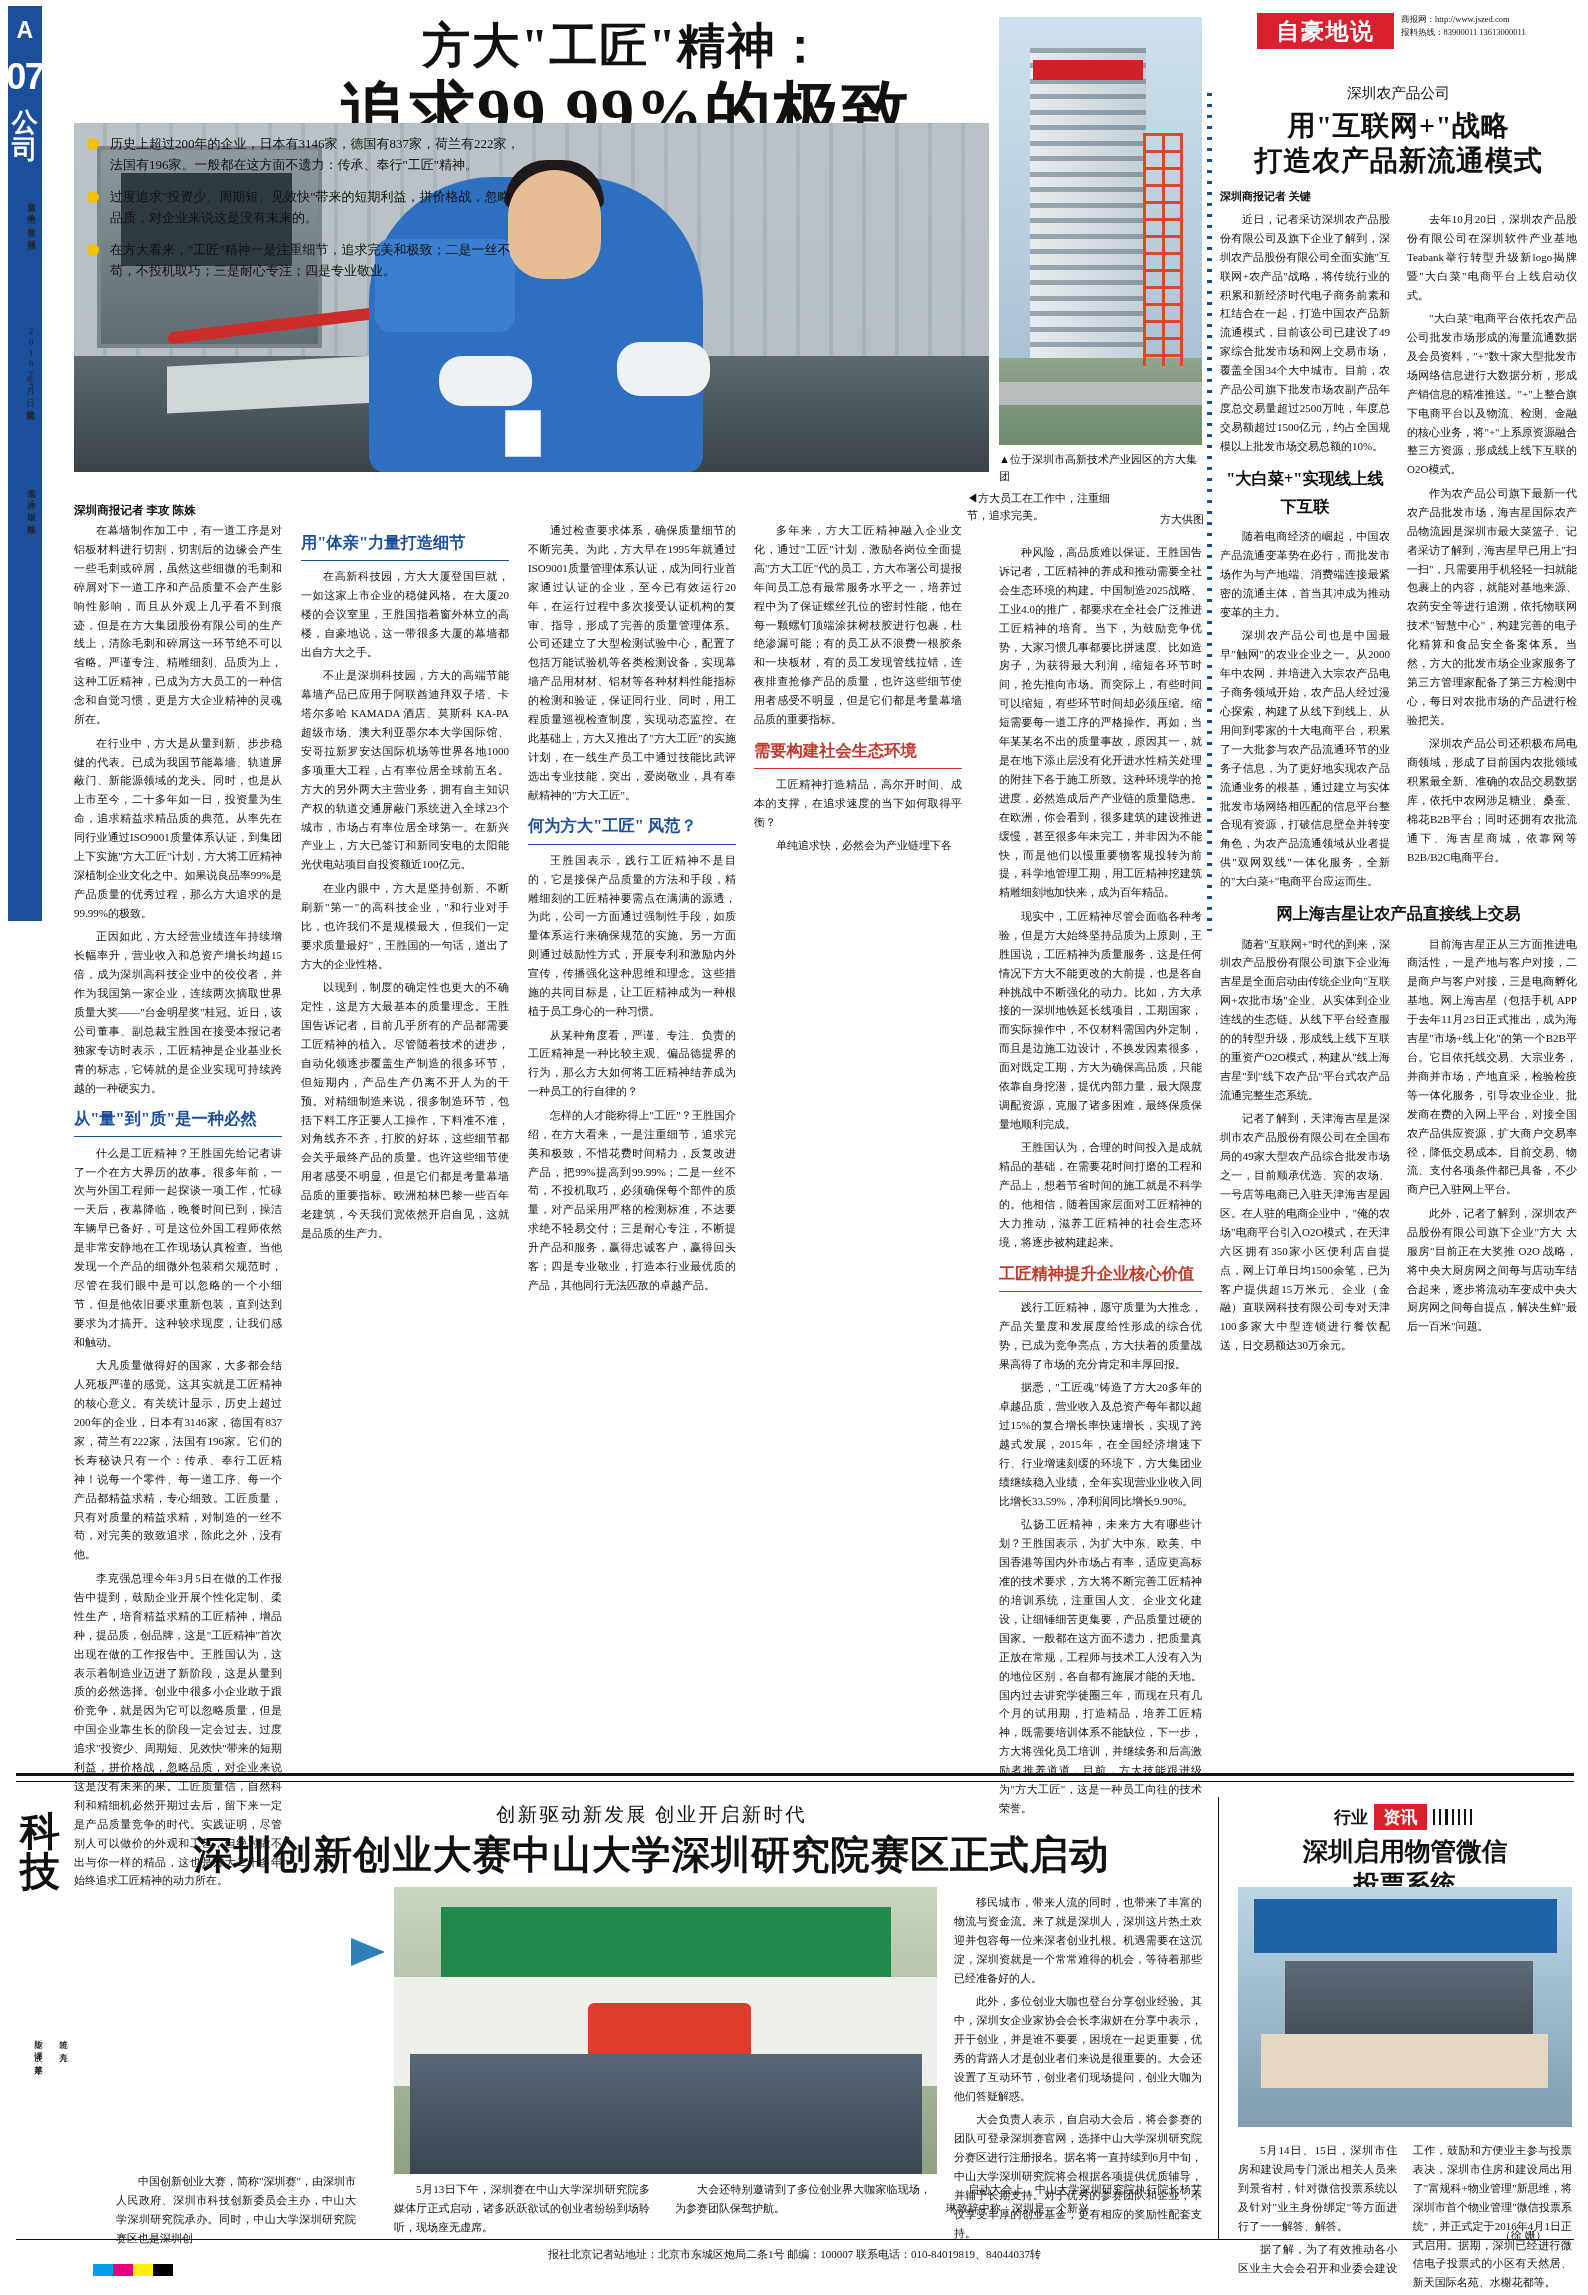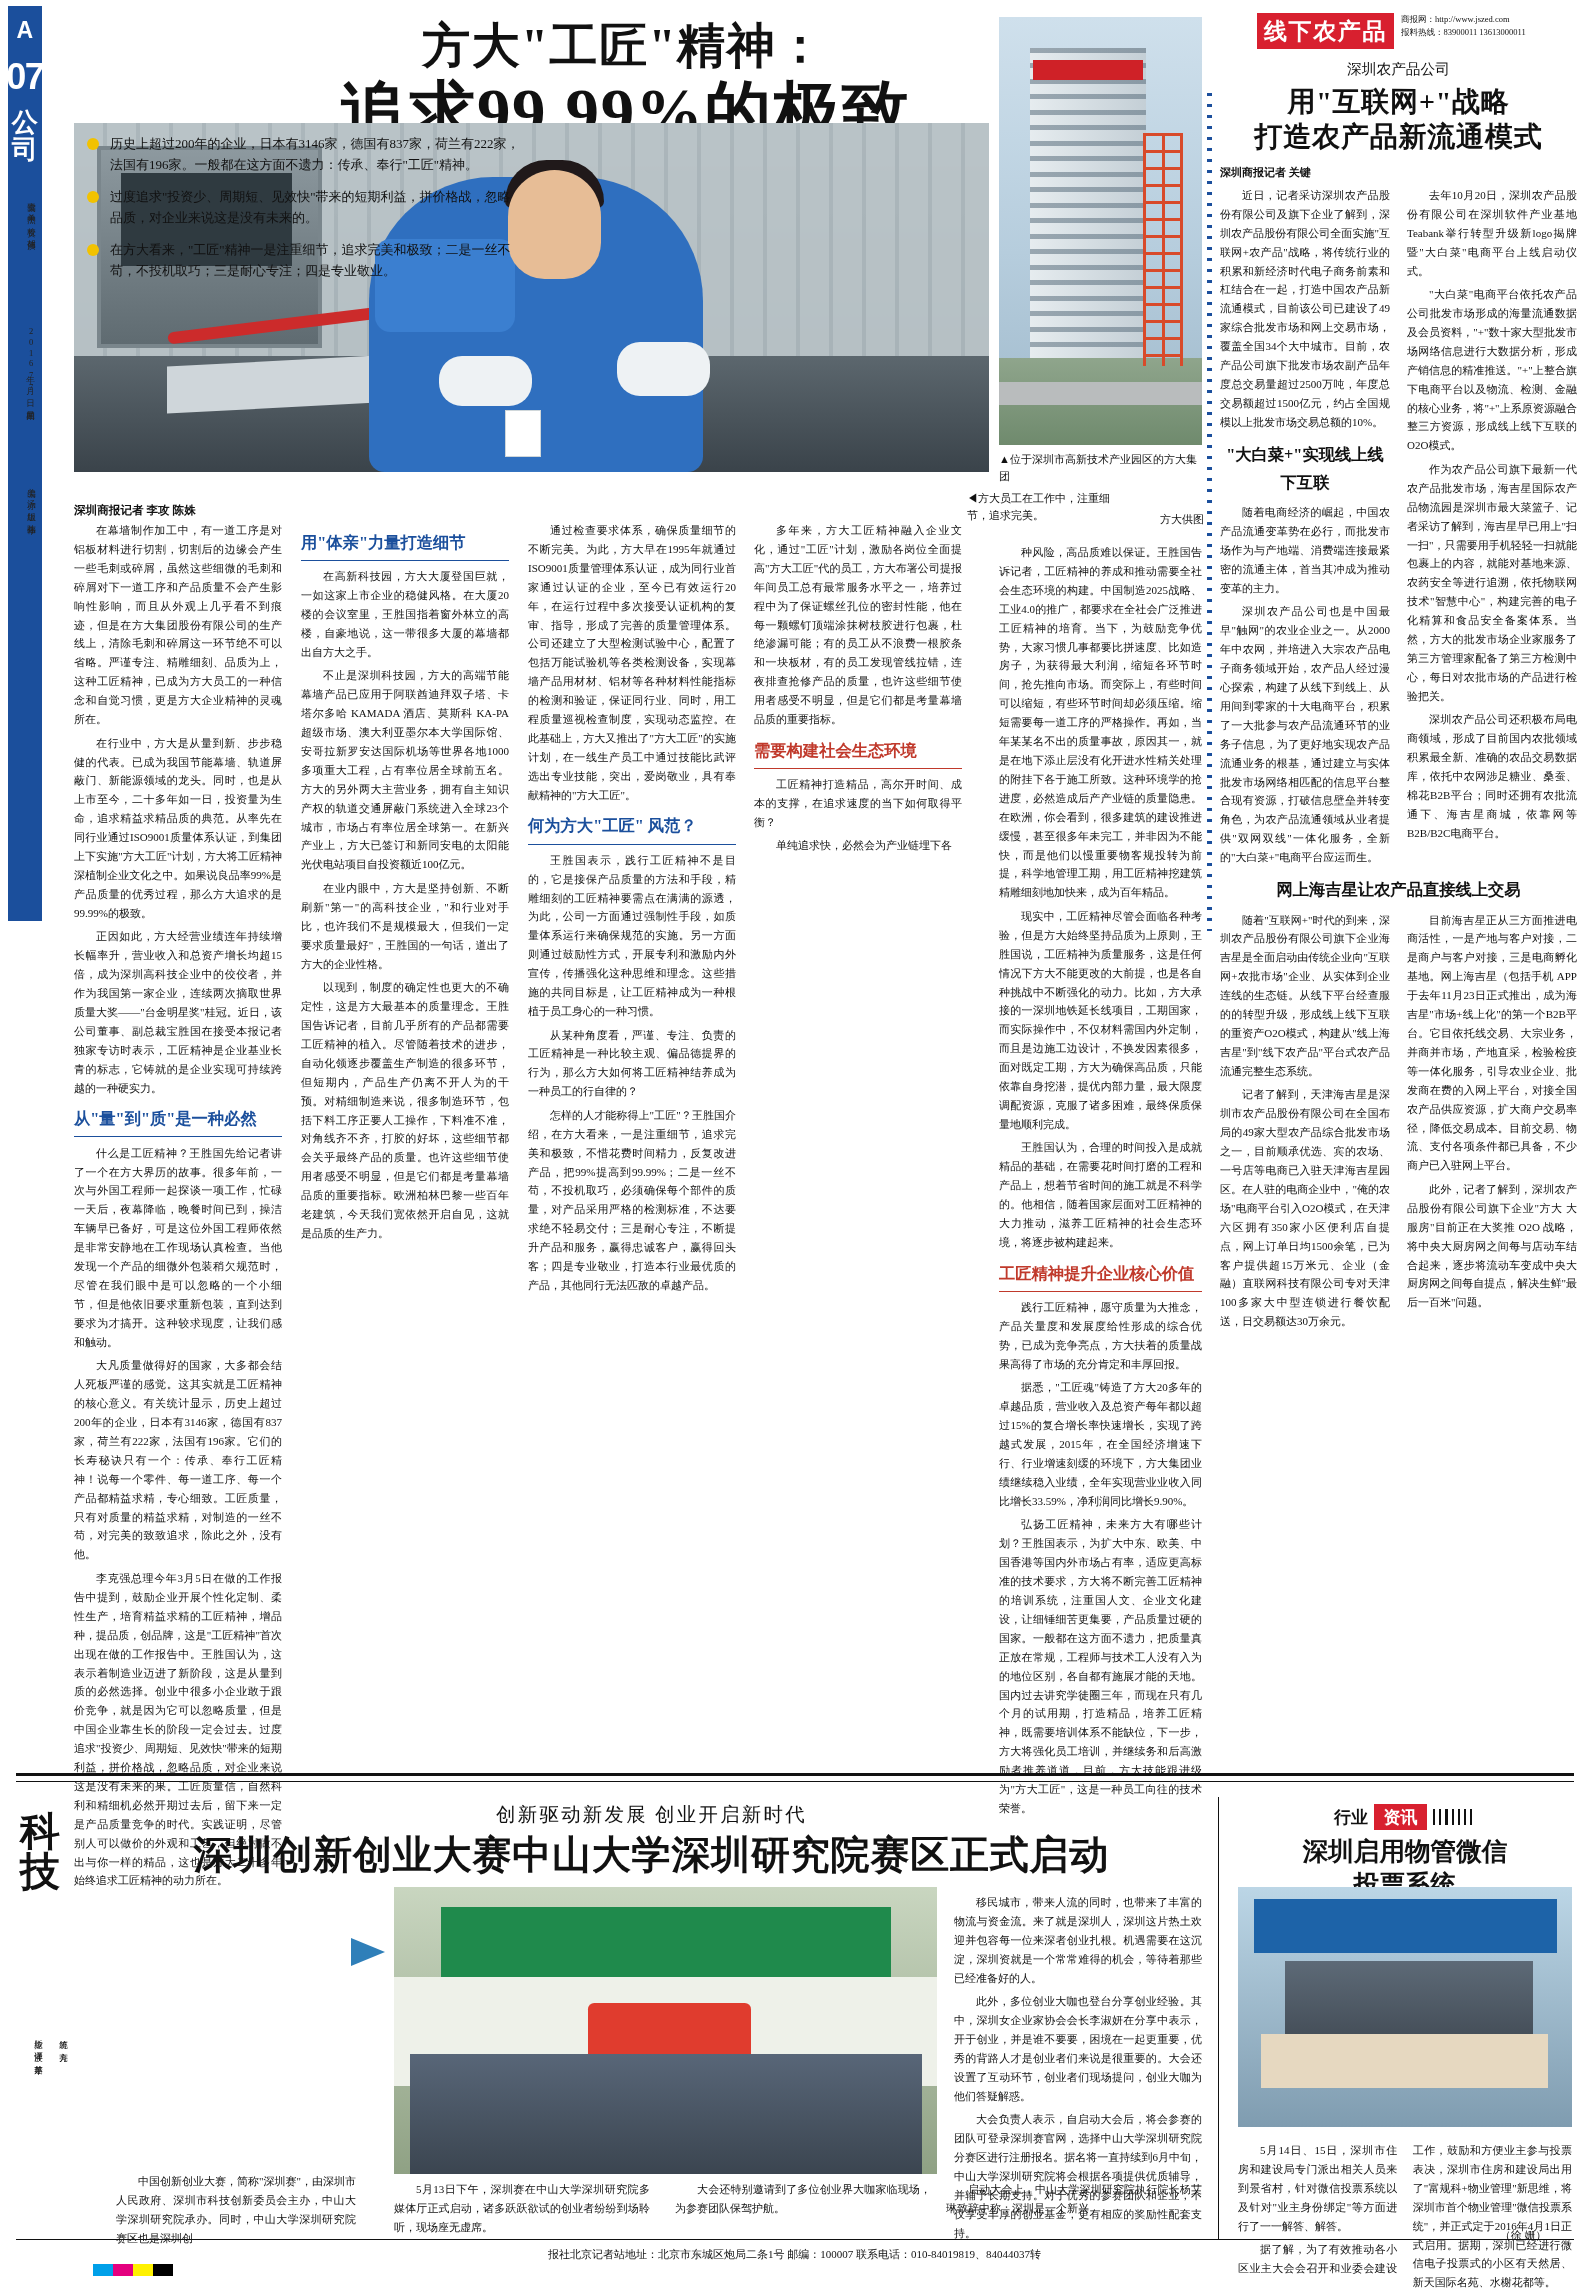--- a/index.html
+++ b/index.html
@@ -66,21 +66,21 @@
   
   .byline{position:absolute;left:74px;top:503px;font-size:11.6px;font-weight:bold;}
 
   
   .col{position:absolute;font-size:11px;line-height:1.72;text-align:justify;color:#111;}
   .col p{margin:0 0 4.7px 0;text-indent:2em;}
   .sub{font-size:16.3px;font-weight:bold;color:#1b4f9c;margin:7.8px 0 6.2px 0;text-indent:0;border-bottom:1.6px solid #1b4f9c;padding-bottom:3.1px;}
   .sub.red{color:#c0392b;border-bottom-color:#c0392b;}
 
   
-  .rail{position:absolute;left:1220px;top:60px;width:357px;}
+  .rail{position:absolute;left:1220px;top:84px;width:357px;}
   .rail-kicker{font-size:14.7px;text-align:center;margin-bottom:4.7px;}
   .rail-h1{font-size:28px;font-weight:bold;text-align:center;line-height:1.25;letter-spacing:0.8px;}
   .rail-byline{font-size:11px;font-weight:bold;margin:11px 0 6.2px 0;}
   .rail-body{font-size:11px;line-height:1.72;text-align:justify;}
   .rail-body p{margin:0 0 4.7px 0;text-indent:2em;}
   .rail-sub{font-size:16.3px;font-weight:bold;text-align:center;margin:9.3px 0 6.2px 0;text-indent:0;}
   .dots{position:absolute;left:1207px;top:93px;width:4.7px;height:838px;background:repeating-linear-gradient(180deg,#1b4f9c 0 3.1px,rgba(0,0,0,0) 3.1px 11px);}
 
   
   .hr-thick{position:absolute;left:15.5px;width:1558px;height:3.1px;background:#111;}
@@ -134,21 +134,21 @@
     <div class="spine-bar"></div>
     <div class="spine-letter">A</div>
     <div class="spine-num">07</div>
     <div class="spine-word">公司</div>
     <div class="spine-meta">责编 单中杰 责校 胡伟洪</div>
     <div class="spine-meta2">2016年7月7日 星期四</div>
     <div class="spine-meta" style="top:481px;left:14px">美编 汤亦 组版 陈伟华</div>
   </div>
 
   <div class="masthead">
-    <div class="mh-logo">线下农产品</div>
+    <div class="mh-logo">自豪地说</div>
     <div class="mh-lines">
       <div>商报网：http://www.jszed.com</div>
       <div>报料热线：83900011 13613000011</div>
     </div>
   </div>
 
   <div class="headline1">方大"工匠"精神：</div>
   <div class="headline2">追求99.99%的极致</div>
 
   <div class="hero">

